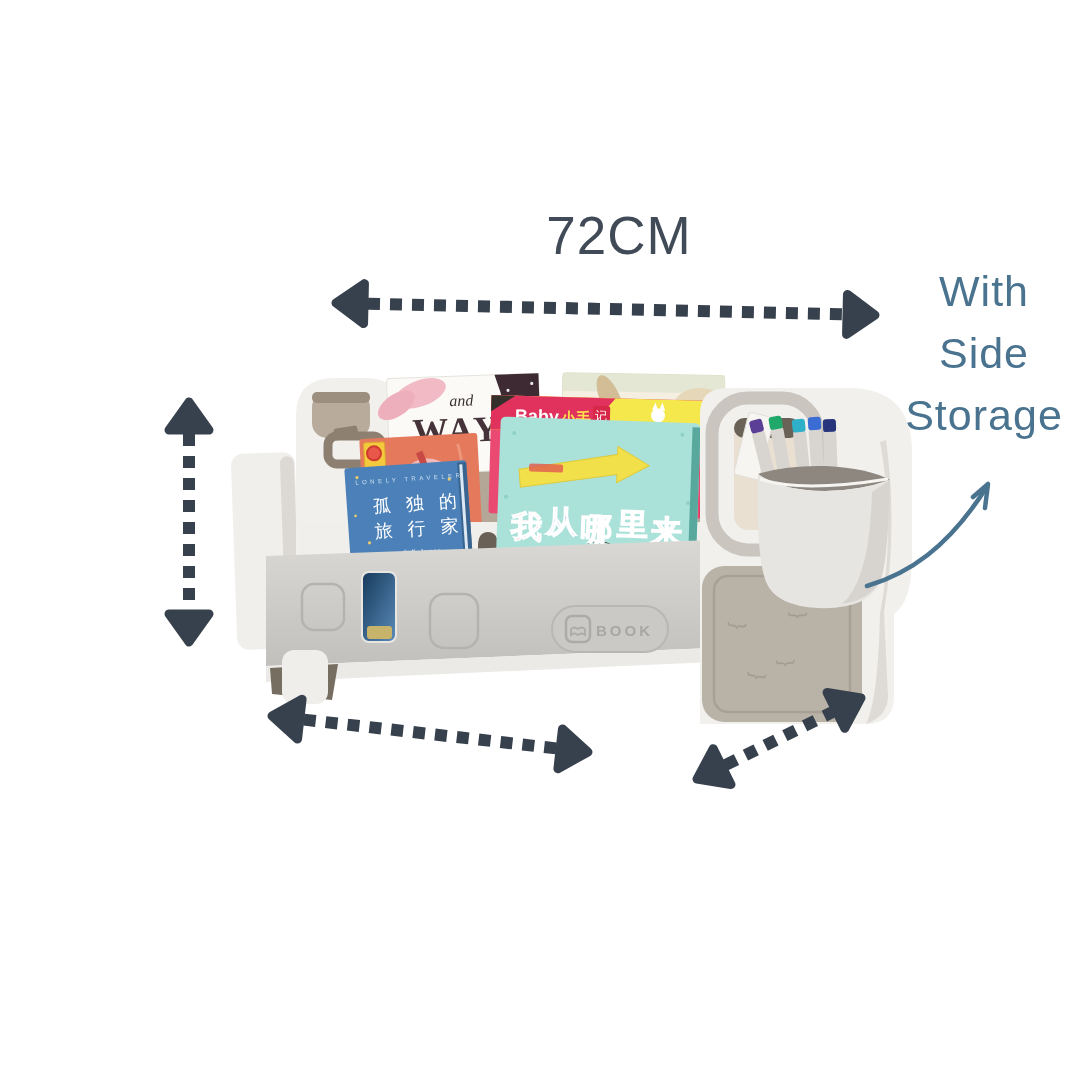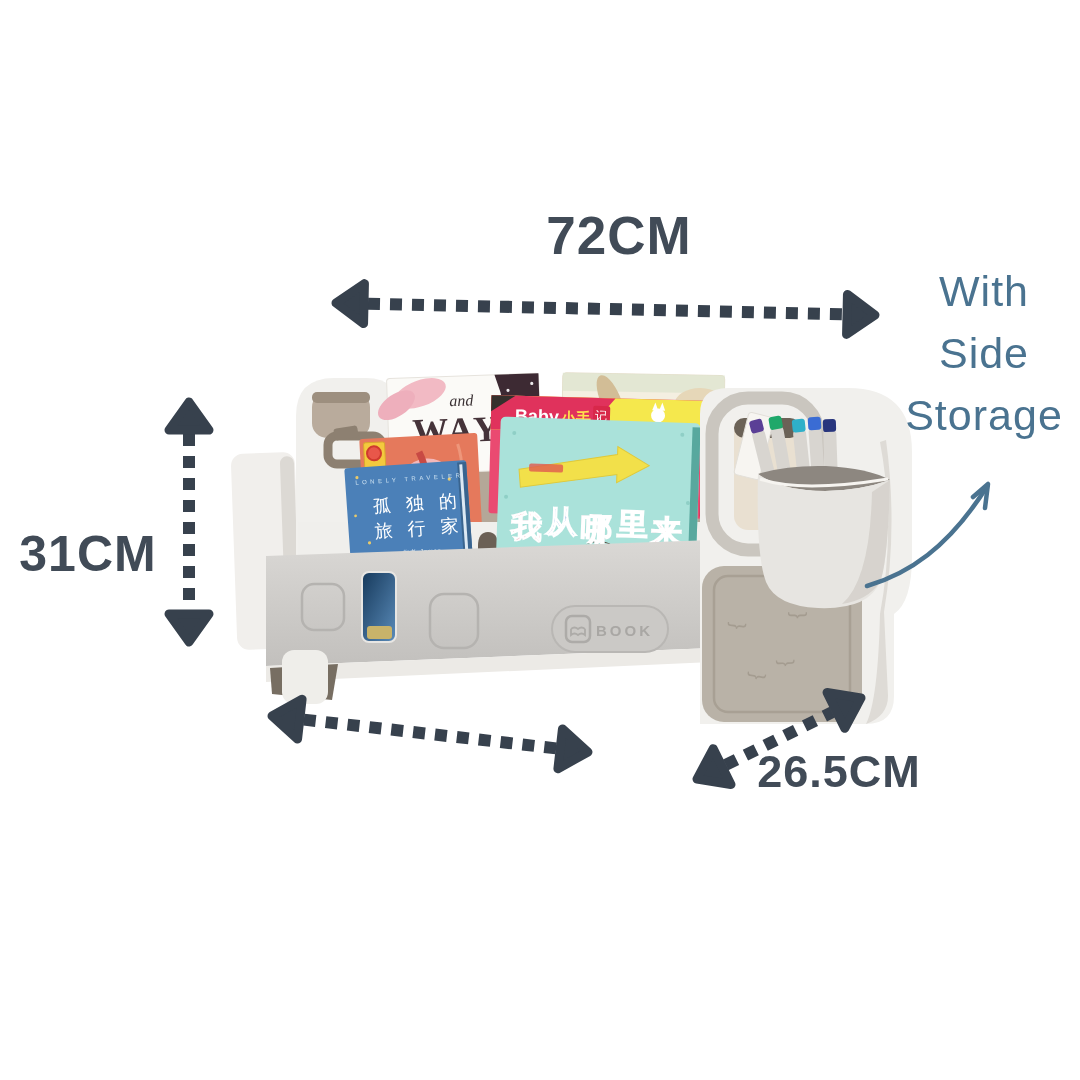--- a/index.html
+++ b/index.html
@@ -3,21 +3,21 @@
 <meta charset="utf-8">
 <style>
   html,body{margin:0;padding:0;background:#ffffff;}
   .canvas{
     position:relative;width:1080px;height:1080px;background:#ffffff;
     font-family:"Liberation Sans","DejaVu Sans",sans-serif;overflow:hidden;
   }
   #scene{position:absolute;left:0;top:0;}
   .dim-label{
     position:absolute;text-align:center;color:#414b57;
-    font-weight:700;letter-spacing:1px;line-height:1.05;
+    font-weight:400;letter-spacing:1px;line-height:1.05;
   }
   .lbl-width{left:469px;top:208px;width:300px;font-size:53px;}
   .lbl-height{left:4px;top:528px;width:168px;font-size:50px;}
   .lbl-front{left:259px;top:762px;width:300px;font-size:45px;}
   .lbl-depth{left:689px;top:748px;width:300px;font-size:45px;}
   .side-note{
     position:absolute;left:834px;top:260px;width:300px;text-align:center;
     color:#4a7390;font-size:43px;line-height:62px;font-weight:300;letter-spacing:1px;
   }
 </style>
@@ -264,21 +264,19 @@
         </g>
       </g>
 
     <g stroke="#4a7390" stroke-width="4.5" fill="none" stroke-linecap="round" stroke-linejoin="round">
       <path d="M867 586 C 908 574 948 548 986 488"></path>
       <path d="M973 497 L988 484 L985 508"></path>
     </g>
   </svg>
 
   <div class="dim-label lbl-width">72CM</div>
-  <div class="dim-label lbl-height">31CM</div>
-  <div class="dim-label lbl-depth">26.5CM</div>
 
   <div class="side-note">
     <div>With</div>
     <div>Side</div>
     <div>Storage</div>
   </div>
 </div>
 
 </body></html>

